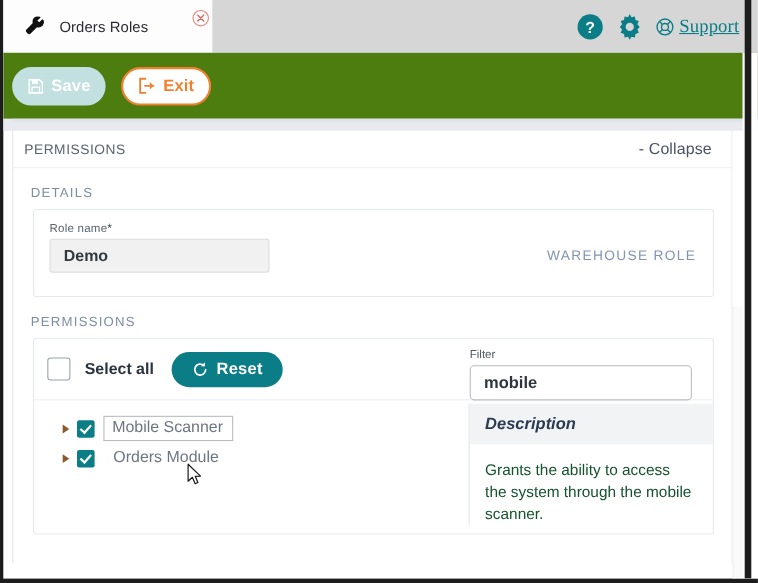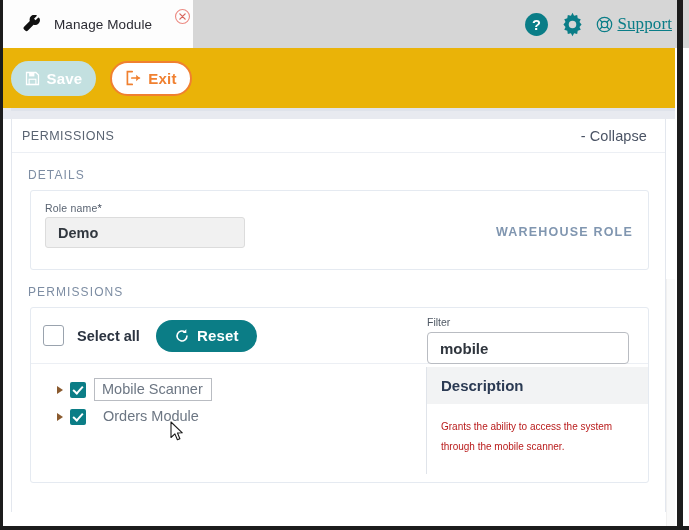--- a/index.html
+++ b/index.html
@@ -77,21 +77,21 @@
     cursor: pointer;
     margin-left: 1px;
   }
   .support-wrap { display: flex; align-items: center; gap: 3px; font-family: Liberation Serif, serif; }
 
   
   .actionbar {
     position: absolute;
     left: 0; top: 48px;
     width: 686px; height: 60px;
-    background: #eab308;
+    background: #4d7c0f;
     display: flex;
     align-items: center;
     padding-left: 8px;
     gap: 14px;
   }
   .btn {
     display: inline-flex;
     align-items: center;
     justify-content: center;
     gap: 7px;
@@ -207,21 +207,20 @@
     color: #32383f;
     padding-left: 12px;
     outline: none;
   }
   .warehouse-tag {
     position: absolute;
     right: 15px; top: 34px;
     font-size: 12.5px;
     color: #8096b0;
     letter-spacing: 1.2px;
-    font-weight: bold;
   }
 
   
   .perms-box {
     margin: 0 16px 10px 18px;
     border: 1px solid #e5eaf1;
     border-radius: 3px;
     background: #ffffff;
     min-height: 176px;
     position: relative;
@@ -348,26 +347,27 @@
     background: #f2f3f4;
     height: 37px;
     display: flex;
     align-items: center;
     padding-left: 14px;
   }
   .desc-title {
     font-size: 15px;
     font-weight: bold;
     color: #2b3a53;
+    font-style: italic;
   }
   .desc-body {
     padding: 13px 16px 0 14px;
-    font-size: 10px;
+    font-size: 14px;
     line-height: 20px;
-    color: #b91c1c;
+    color: #14532d;
   }
 
   
   .scrollbar-track {
     position: absolute;
     right: 14px; top: 119px;
     width: 9px; height: 407px;
     background: #fafafa;
     border-left: 1px solid #f0f0f0;
   }
@@ -406,21 +406,21 @@
 <div id="app">
 
   <div class="topbar">
 
     <div class="tab">
       <span class="tab-wrench">
         <svg width="19" height="19" viewBox="0 0 24 24">
           <path d="M20.5 3.8a1 1 0 0 0-1.5-.2l-3.1 3.1 -2-2 3.1-3.1a1 1 0 0 0-.3-1.6 6.2 6.2 0 0 0-8.1 7.6l-7.2 7.2a2.4 2.4 0 0 0 0 3.4l1.4 1.4a2.4 2.4 0 0 0 3.4 0l7.2-7.2a6.2 6.2 0 0 0 7.6-8.1z" fill="#111111"></path>
         </svg>
       </span>
-      <span class="tab-title">Manage Module</span>
+      <span class="tab-title">Orders Roles</span>
     </div>
 
     <span class="tab-close">
       <svg width="17" height="17" viewBox="0 0 20 20">
         <circle cx="10" cy="10" r="8.2" fill="none" stroke="#ec8a82" stroke-width="1.3"></circle>
         <path d="M6.9 6.9 L13.1 13.1 M13.1 6.9 L6.9 13.1" stroke="#d8655c" stroke-width="1.5" stroke-linecap="round"></path>
       </svg>
     </span>
 
     <div class="header-icons">

